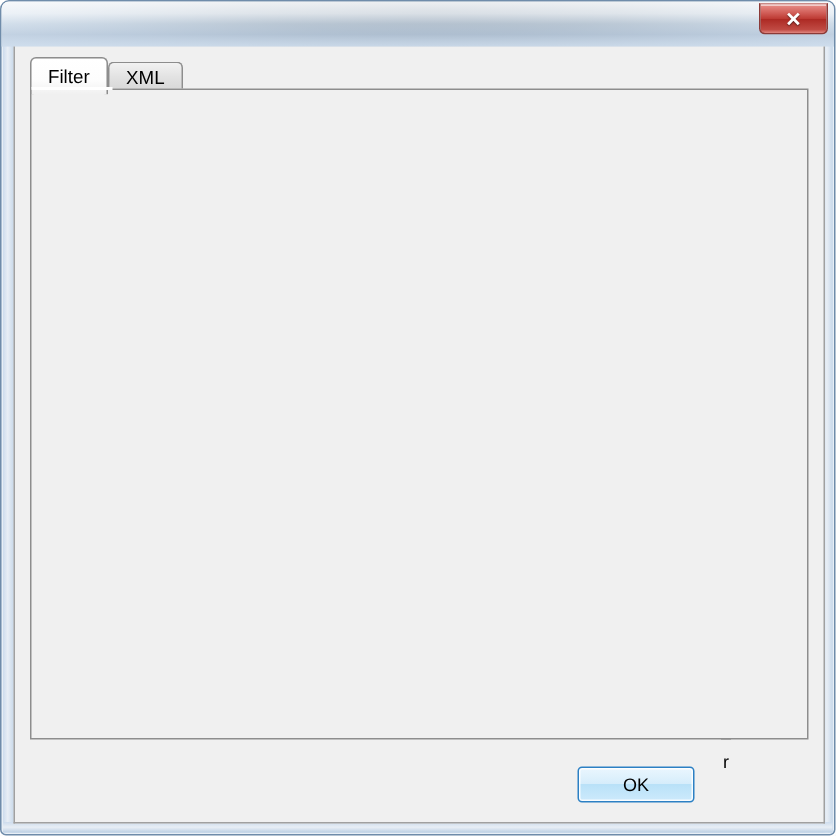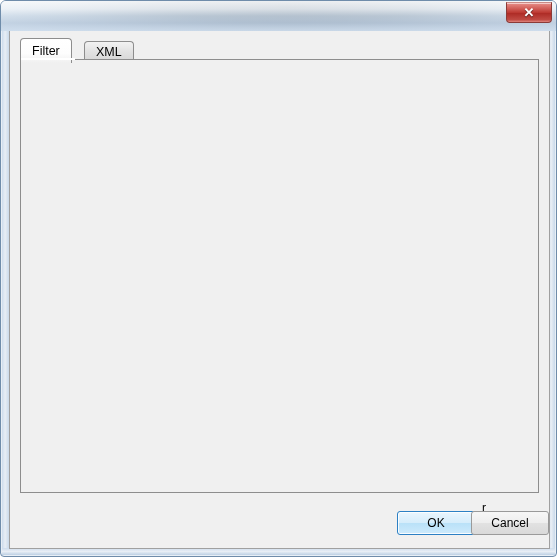--- a/index.html
+++ b/index.html
@@ -129,21 +129,21 @@
   }
   .tab.active {
     top: 0px;
     height: 25px;
     padding-top: 5px;
     background: linear-gradient(to bottom, #ffffff, #fdfdfd 60%, #f0f0f0);
     border-color: #8d8d8d;
     z-index: 3;
   }
   .tab-filter { left: 0px; }
-  .tab-xml    { left: 64px; }
+  .tab-xml    { left: 52px; }
 
   .tabpanel {
     position: absolute;
     left: 10px;
     top: 28px;
     width: 519px;
     height: 434px;
     box-sizing: border-box;
     background: #f0f0f0;
     border: 1px solid #8d8d8d;
@@ -316,21 +316,20 @@
     font-size: 12px;
     color: #000;
     text-align: center;
     cursor: pointer;
   }
   .btn span { display: block; }
   .btn.default {
     border-color: #2c80c4;
     background: linear-gradient(to bottom, #eaf6fe, #d6edfb 48%, #b9e1f8 50%, #cdeafc);
     box-shadow: inset 0 0 0 1px rgba(255,255,255,0.85);
-    margin-left: 12px;
   }
 </style>
 </head>
 <body>
 
 <div class="window">
 
   <div class="titlebar">
     <div class="close-btn">
       <div class="close-x">✕</div>
@@ -451,18 +450,15 @@
       <span class="tv">&lt;All Computers&gt;</span>
     </div>
 
     <div class="btn" style="left:438px; top:424px; width:72px; height:23px; line-height:21px;">
       <span>Cle<span class="u">a</span>r</span>
     </div>
 
     <div class="btn default" style="left:375px; top:480px; width:78px; height:24px; line-height:22px;">
       <span>OK</span>
     </div>
-    <div class="btn" style="left:461px; top:480px; width:78px; height:24px; line-height:22px;">
-      <span>Cancel</span>
-    </div>
 
   </div>
 </div>
 
 </body></html>

